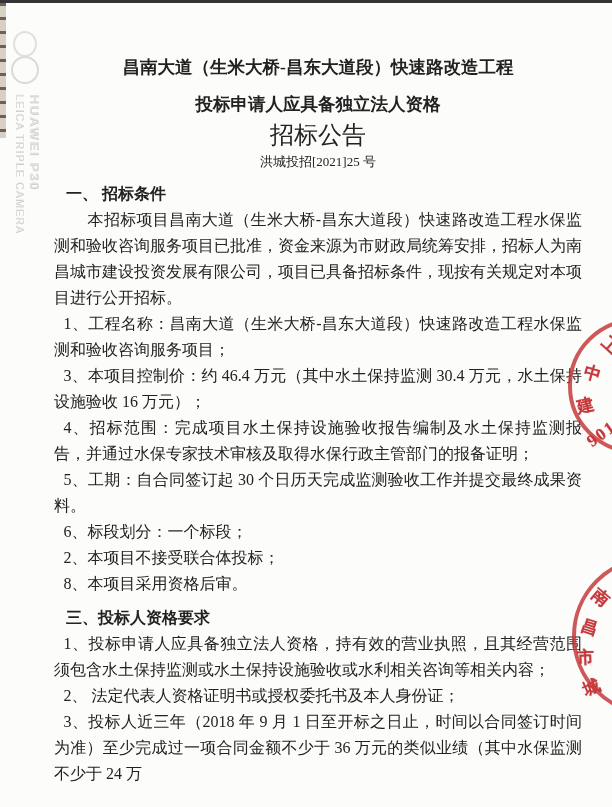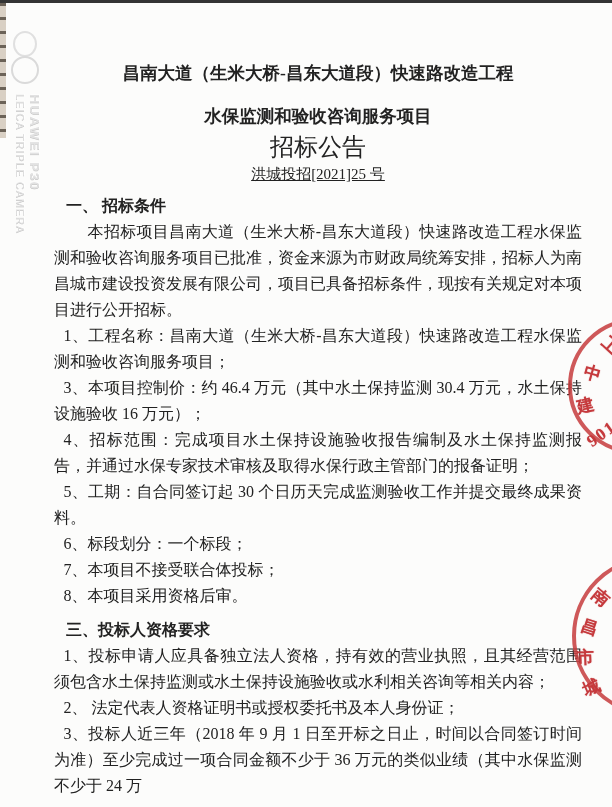--- a/index.html
+++ b/index.html
@@ -22,24 +22,24 @@
     position:absolute;left:42px;top:94px;width:190px;
     transform:rotate(90deg);transform-origin:0 0;
     font-family:"Liberation Sans","DejaVu Sans",sans-serif;line-height:1.15;
     color:#e2e2e2;text-shadow:0.5px 0.5px 0.5px #b8b8b8,-0.5px -0.5px 0.5px #ffffff;
     white-space:nowrap;user-select:none;
   }
   .wm1{font-size:13.5px;letter-spacing:1.5px;font-weight:bold;}
   .wm2{font-size:10.5px;letter-spacing:1.2px;}
   
   .content{position:absolute;top:44px;left:0;width:612px;padding:0 30px 0 54px;box-sizing:border-box;}
-  .t1,.t2{font-size:17.5px;font-weight:bold;text-align:center;line-height:27px;margin:16px 0 5px 0;}
+  .t1,.t2{font-size:17.5px;font-weight:bold;text-align:center;line-height:27px;margin:10px 0 5px 0;}
   .t2{margin-bottom:3px;}
   .t3{font-size:24px;font-weight:normal;text-align:center;line-height:28px;margin:2px 0 2px 0;}
-  .docnum{font-size:15px;text-align:center;line-height:22px;margin:0 0 2px 0;text-decoration:underline;}
+  .docnum{font-size:13px;text-align:center;line-height:22px;margin:0 0 2px 0;}
   .heading{font-size:16px;font-weight:bold;line-height:26px;padding-left:12px;margin:8px 0 0 0;}
   .para{font-size:16px;line-height:26px;text-align:justify;margin:0;}
   .indent2{text-indent:2.1em;}
   .item{text-indent:0.6em;}
   
   .stamp{position:absolute;border-radius:50%;}
   .stamp1{left:568px;top:318px;width:128px;height:128px;border:4px solid rgba(197,59,60,0.85);}
   .stamp2{left:572px;top:556px;width:152px;height:152px;border:4px solid rgba(197,59,60,0.85);}
   .stamp span{
     position:absolute;color:#c5393c;font-weight:bold;font-size:17px;
@@ -65,33 +65,33 @@
   <div class="lens lens1"></div>
   <div class="lens lens2"></div>
 
   <div class="watermark">
     <div class="wm1">HUAWEI P30</div>
     <div class="wm2">LEICA TRIPLE CAMERA</div>
   </div>
 
   <div class="content">
     <div class="t1">昌南大道（生米大桥-昌东大道段）快速路改造工程</div>
-    <div class="t2">水保监测和验收咨询服务项目</div>
+    <div class="t2">投标申请人应具备独立法人资格</div>
     <div class="t3">招标公告</div>
     <div class="docnum">洪城投招[2021]25 号</div>
 
     <div class="heading">一、 招标条件</div>
     <p class="para indent2">本招标项目昌南大道（生米大桥-昌东大道段）快速路改造工程水保监测和验收咨询服务项目已批准，资金来源为市财政局统筹安排，招标人为南昌城市建设投资发展有限公司，项目已具备招标条件，现按有关规定对本项目进行公开招标。</p>
 
     <p class="para item">1、工程名称：昌南大道（生米大桥-昌东大道段）快速路改造工程水保监测和验收咨询服务项目；</p>
     <p class="para item">3、本项目控制价：约 46.4 万元（其中水土保持监测 30.4 万元，水土保持设施验收 16 万元）；</p>
     <p class="para item">4、招标范围：完成项目水土保持设施验收报告编制及水土保持监测报告，并通过水保专家技术审核及取得水保行政主管部门的报备证明；</p>
     <p class="para item">5、工期：自合同签订起 30 个日历天完成监测验收工作并提交最终成果资料。</p>
     <p class="para item">6、标段划分：一个标段；</p>
-    <p class="para item">7、本项目不接受联合体投标；</p>
+    <p class="para item">2、本项目不接受联合体投标；</p>
     <p class="para item">8、本项目采用资格后审。</p>
 
     <div class="heading">三、投标人资格要求</div>
     <p class="para item">1、投标申请人应具备独立法人资格，持有效的营业执照，且其经营范围须包含水土保持监测或水土保持设施验收或水利相关咨询等相关内容；</p>
     <p class="para item">2、 法定代表人资格证明书或授权委托书及本人身份证；</p>
     <p class="para item">3、投标人近三年（2018 年 9 月 1 日至开标之日止，时间以合同签订时间为准）至少完成过一项合同金额不少于 36 万元的类似业绩（其中水保监测不少于 24 万</p>
   </div>
 
   <div class="stamp stamp1">
     <span class="s1c1">工</span>

